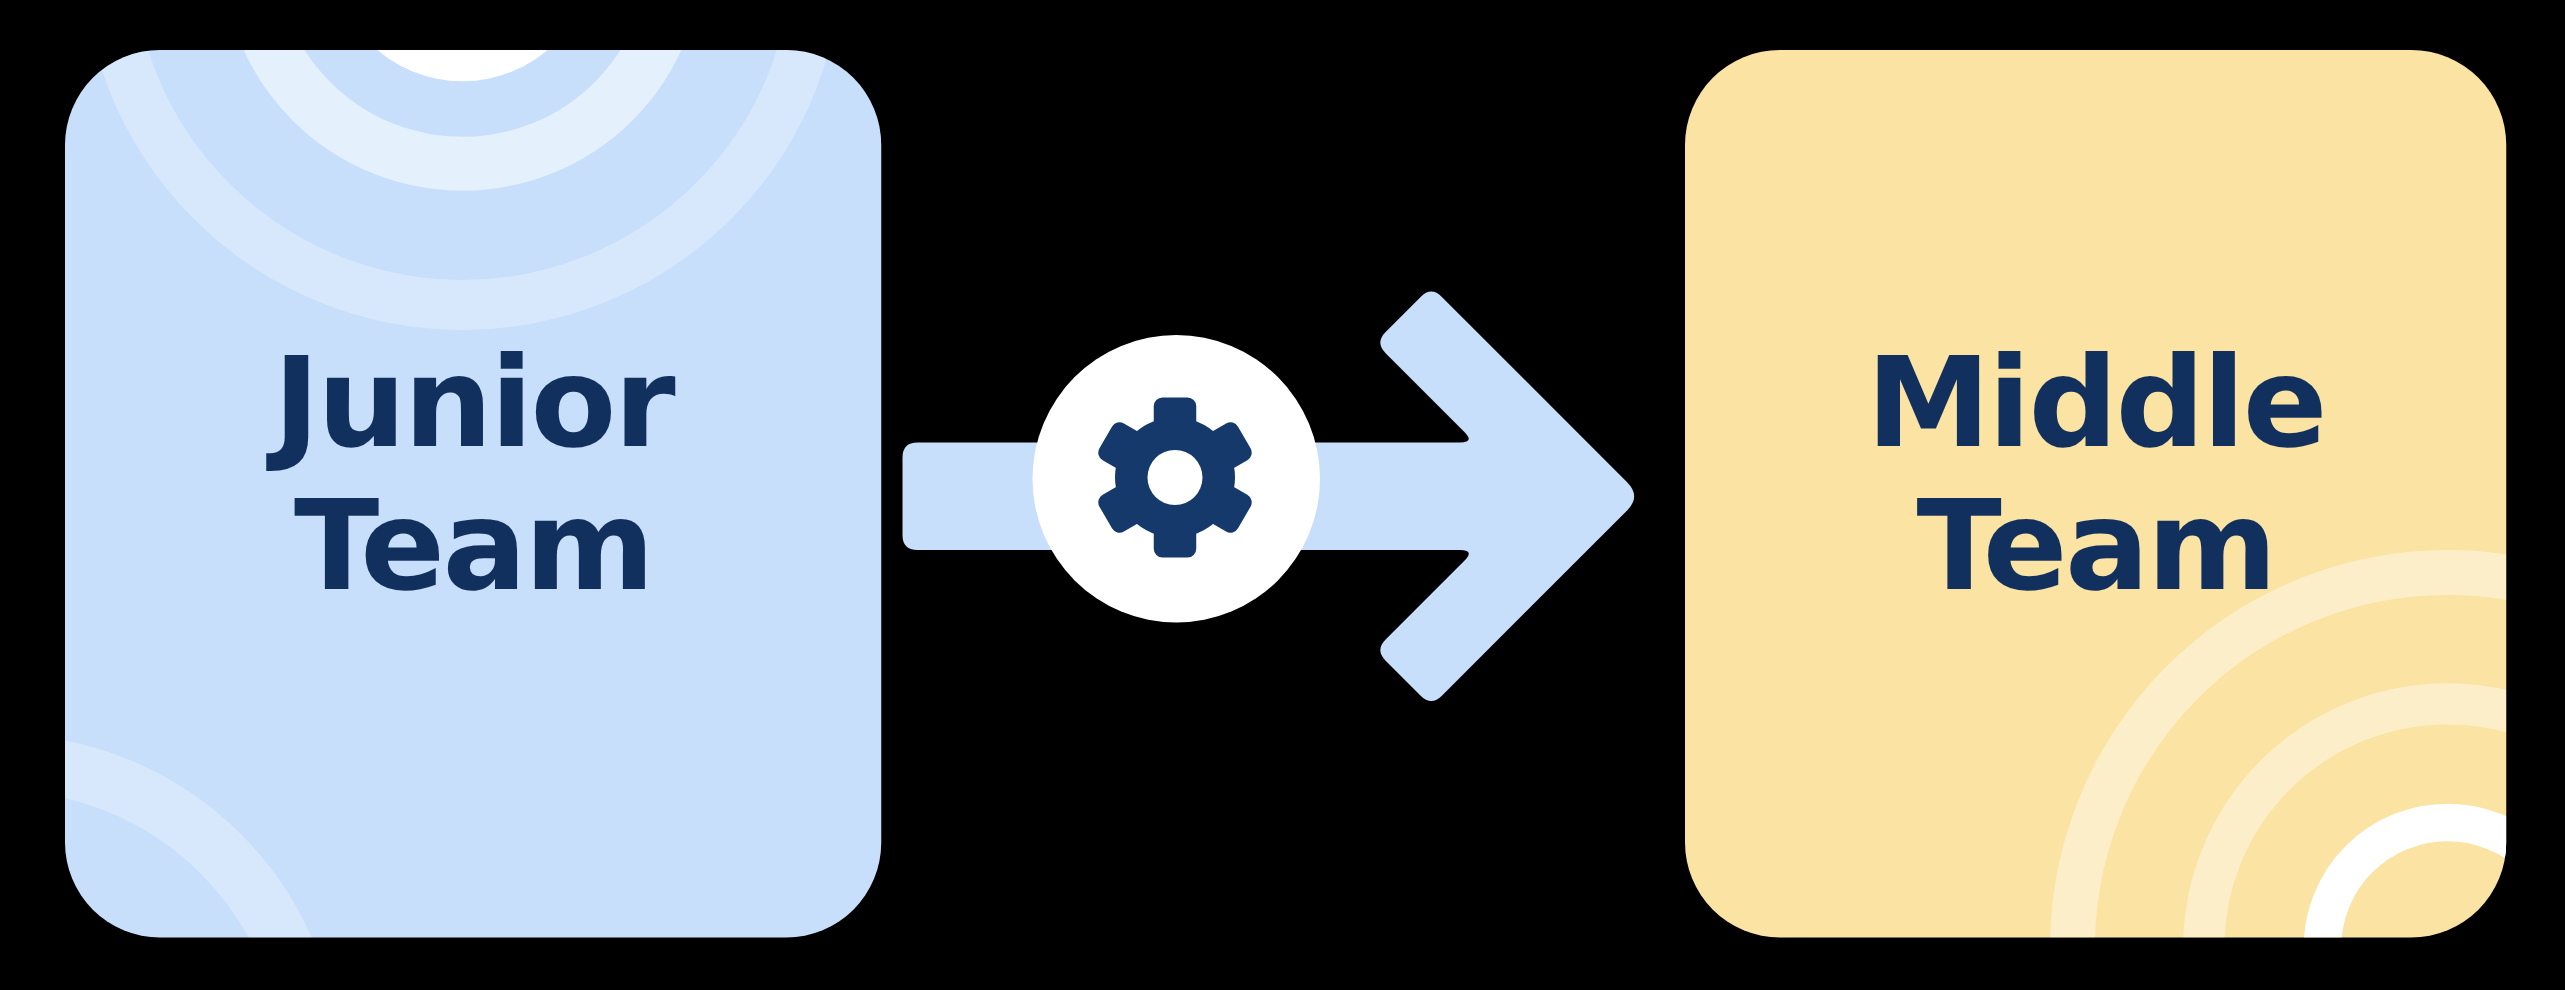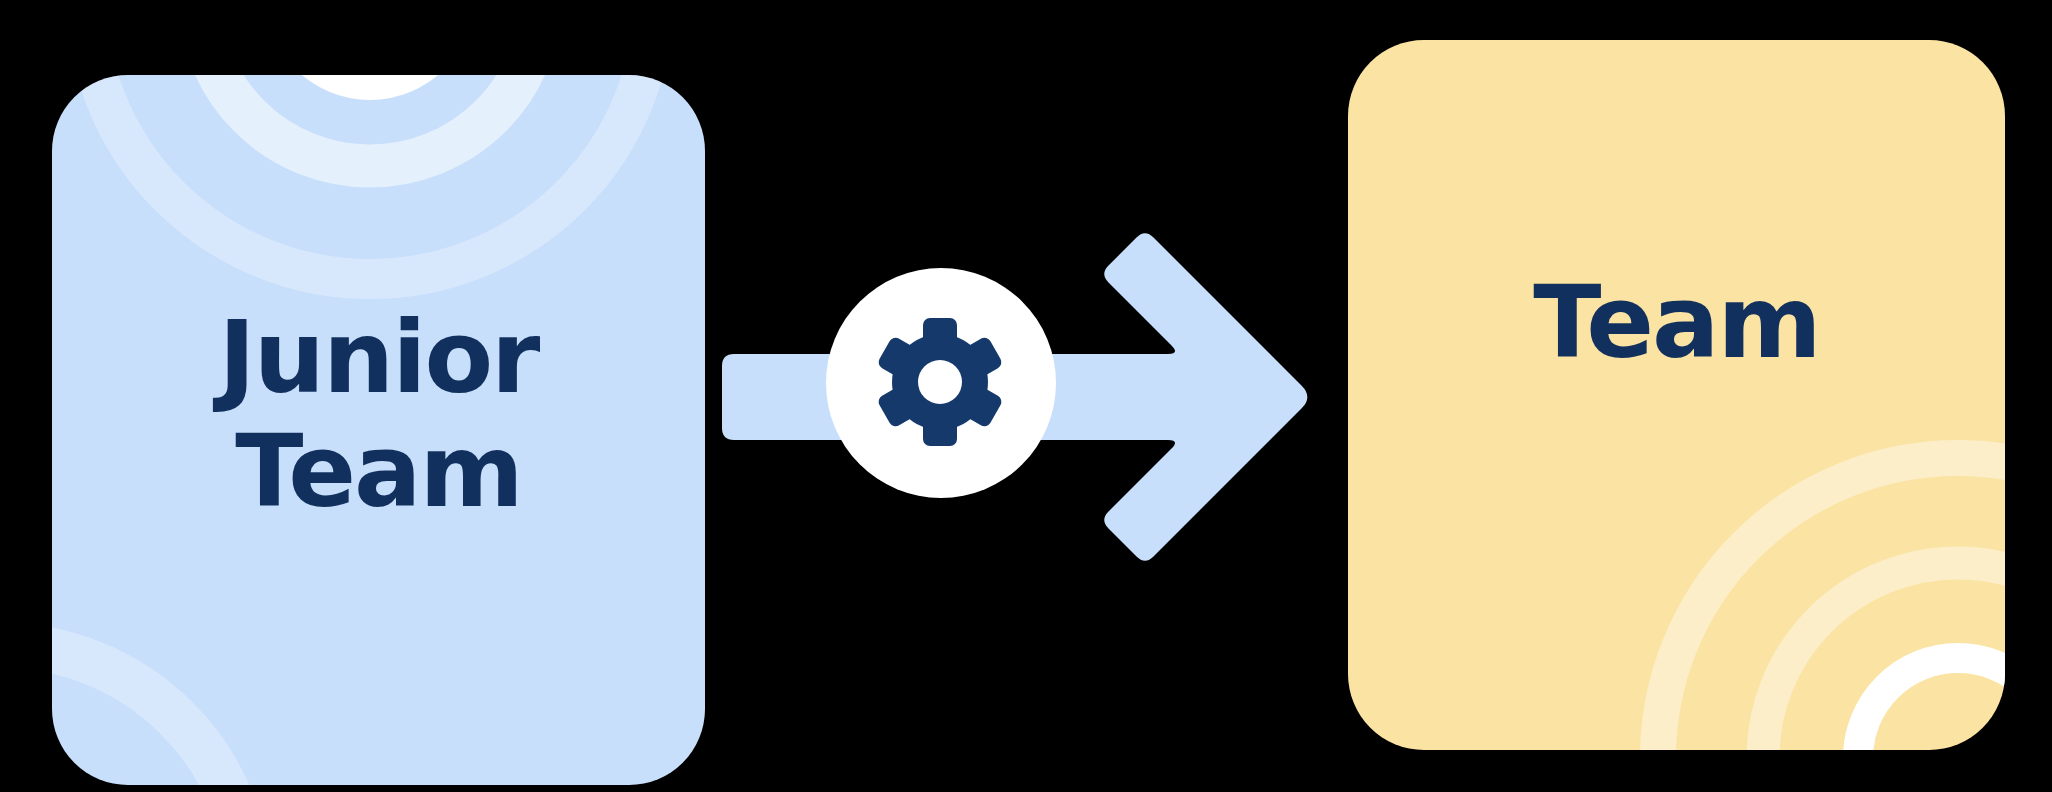--- a/index.html
+++ b/index.html
@@ -19,21 +19,20 @@
     position: absolute;
     top: 40px;
     height: 710px;
     border-radius: 76px;
     overflow: hidden;
   }
   .card-junior {
     left: 52px;
     width: 653px;
     background: #C8DFFB;
-    margin-top: 35px;
   }
   .card-middle {
     left: 1348px;
     width: 657px;
     background: #FAE3A3;
   }
   .decor {
     position: absolute;
     left: 0;
     top: 0;
@@ -79,20 +78,21 @@
     </div>
   </div>
 
   <div class="card card-middle" style="background: rgb(250, 227, 163);">
     <svg class="decor" width="657" height="710" viewBox="0 0 657 710">
       <circle cx="610" cy="718" r="300" fill="none" stroke="rgba(255,255,255,0.40)" stroke-width="36"></circle>
       <circle cx="610" cy="718" r="195" fill="none" stroke="rgba(255,255,255,0.40)" stroke-width="33"></circle>
       <circle cx="610" cy="718" r="100" fill="none" stroke="#FFFFFF" stroke-width="30"></circle>
     </svg>
     <div class="card-label" style="color: rgb(18, 48, 93);">
+      <span class="line">Middle</span>
       <span class="line">Team</span>
     </div>
   </div>
 
   <svg class="connector-svg" width="2052" height="792" viewBox="0 0 2052 792">
 
     <path d="M 734,354
          L 1168,354 Q 1180,354 1171.5,345.5
          L 1108.5,282.5 Q 1100,274 1108.5,265.5
          L 1136.5,237.5 Q 1145,229 1153.5,237.5

